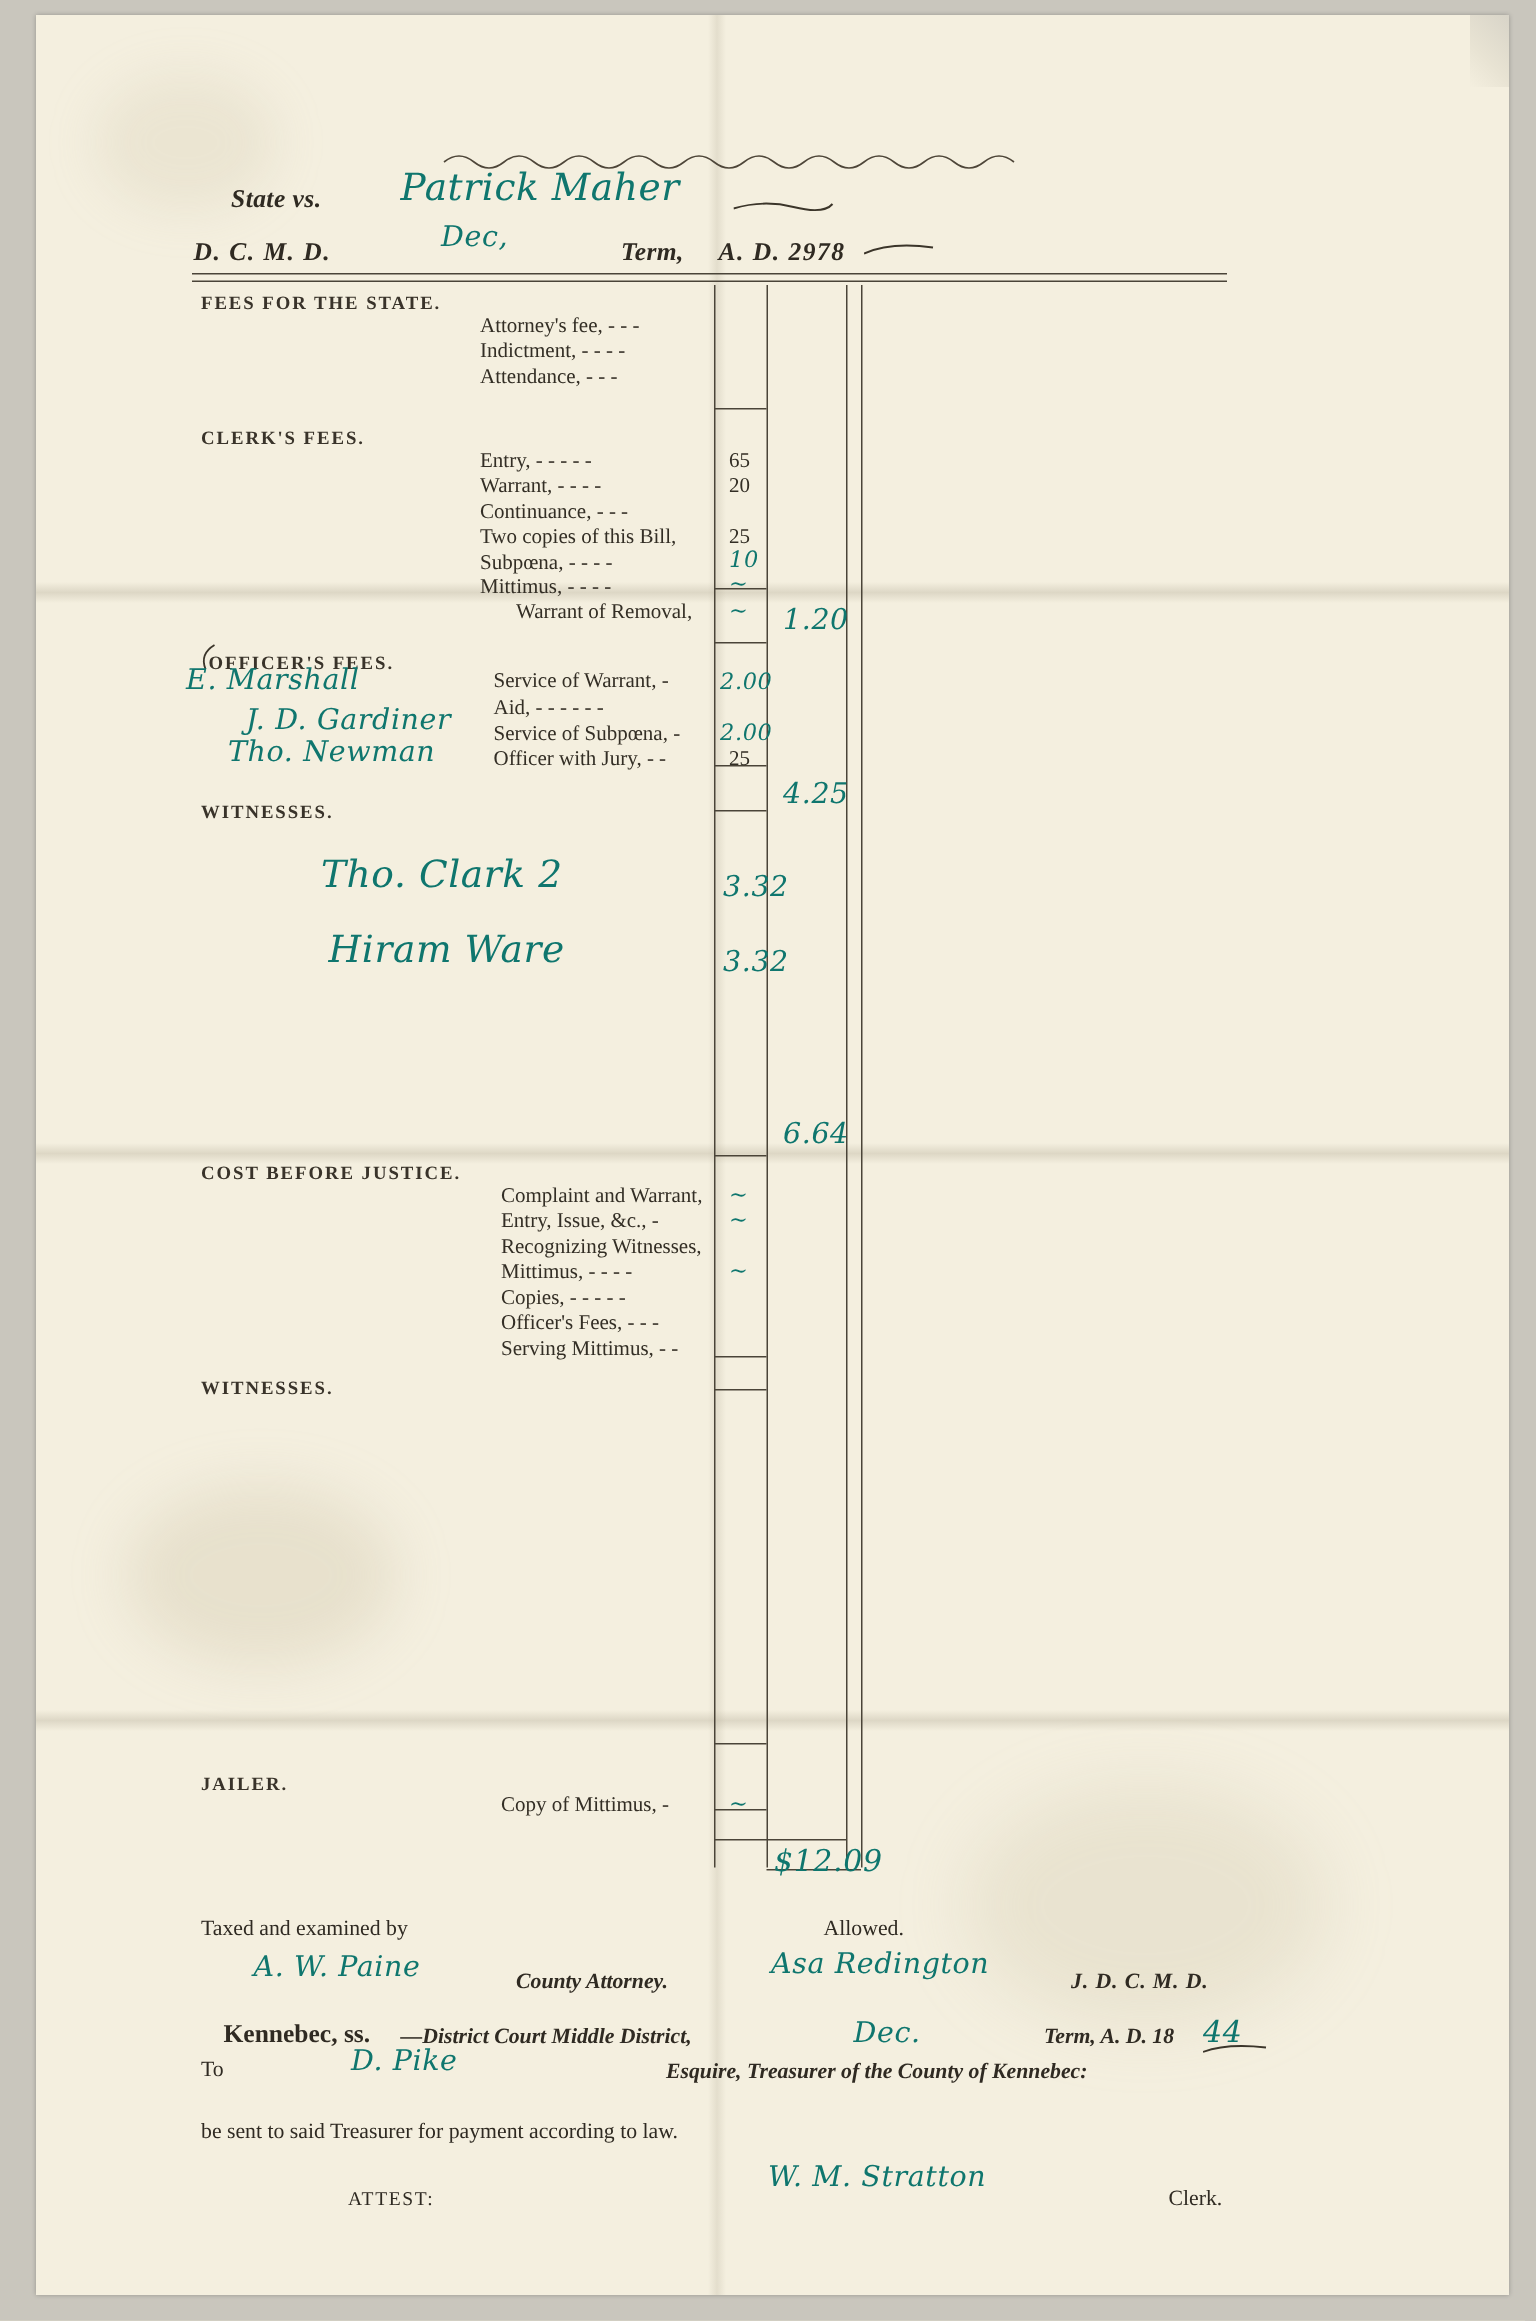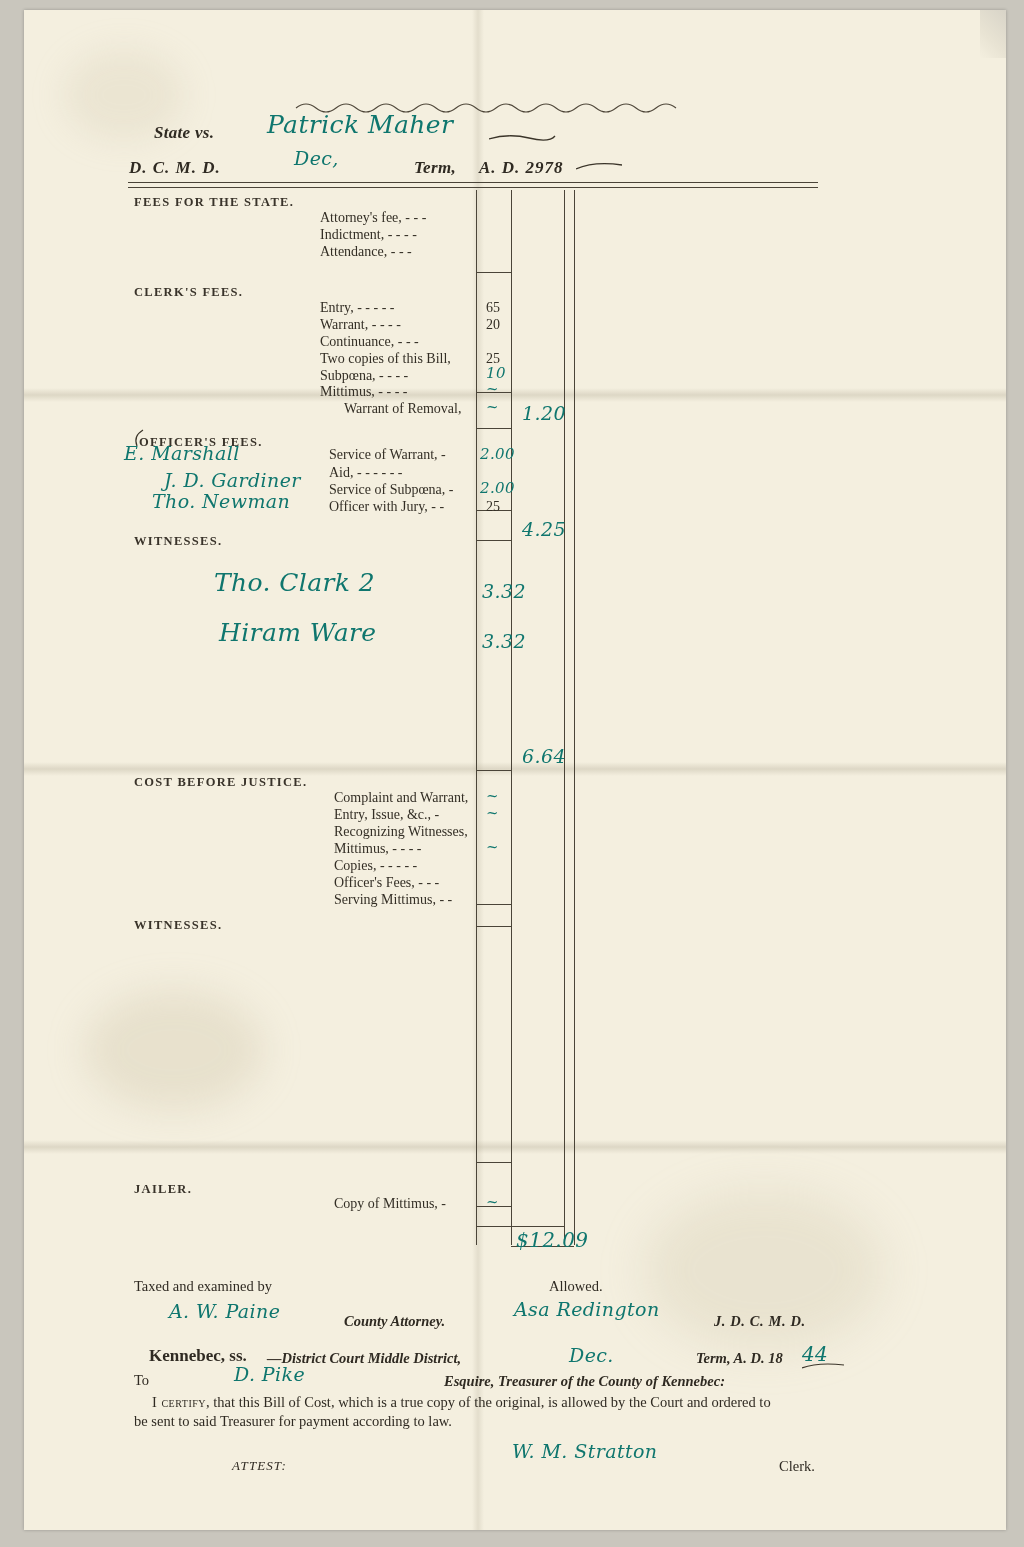--- a/index.html
+++ b/index.html
@@ -138,21 +138,20 @@
 
   .footer-text {
     font-family: "Liberation Serif", serif;
     font-size: 14.5px;
     color: #2f2a22;
   }
   .footer-small {
     font-family: "Liberation Serif", serif;
     font-size: 13px;
     letter-spacing: 1.1px;
-    font-style: italic;
   }
   .smallcaps {
     font-variant: small-caps;
   }
 </style>
 </head>
 <body>
 
 <div id="page">
   <div id="sheet">
@@ -313,23 +312,20 @@
       <div class="abs footer-text bold-it" style="left:672px; top:1340px;">Term, A. D. 18</div>
       <div class="abs hand hand-sm" style="left:778px; top:1332px; font-size:20px;">44</div>
       <svg class="abs" style="left:778px; top:1352px;" width="44" height="10">
         <path d="M0,6 Q16,0 42,3" fill="none" stroke="#3b352a" stroke-width="1.2"></path>
       </svg>
 
       <div class="abs footer-text" style="left:110px; top:1362px;">To</div>
       <div class="abs hand hand-md" style="left:210px; top:1353px;">D. Pike</div>
       <div class="abs footer-text bold-it" style="left:420px; top:1363px;text-align:center;">Esquire, Treasurer of the County of Kennebec:</div>
 
-      <div class="abs footer-text" style="left:128px; top:1384px;">
-        <span class="smallcaps" style="letter-spacing:0.5px;">I certify</span><span>, that this Bill of Cost, which is a true copy of the original, is allowed by the Court and ordered to</span>
-      </div>
       <div class="abs footer-text" style="left:110px; top:1403px;">be sent to said Treasurer for payment according to law.</div>
 
       <div class="abs footer-small smallcaps" style="left:208px; top:1448px;">ATTEST:</div>
       <div class="abs hand hand-md" style="left:488px; top:1430px;">W. M. Stratton</div>
       <div class="abs footer-text" style="left:755px; top:1448px;">Clerk.</div>
 
     </div>
   </div>
 </div>
 

